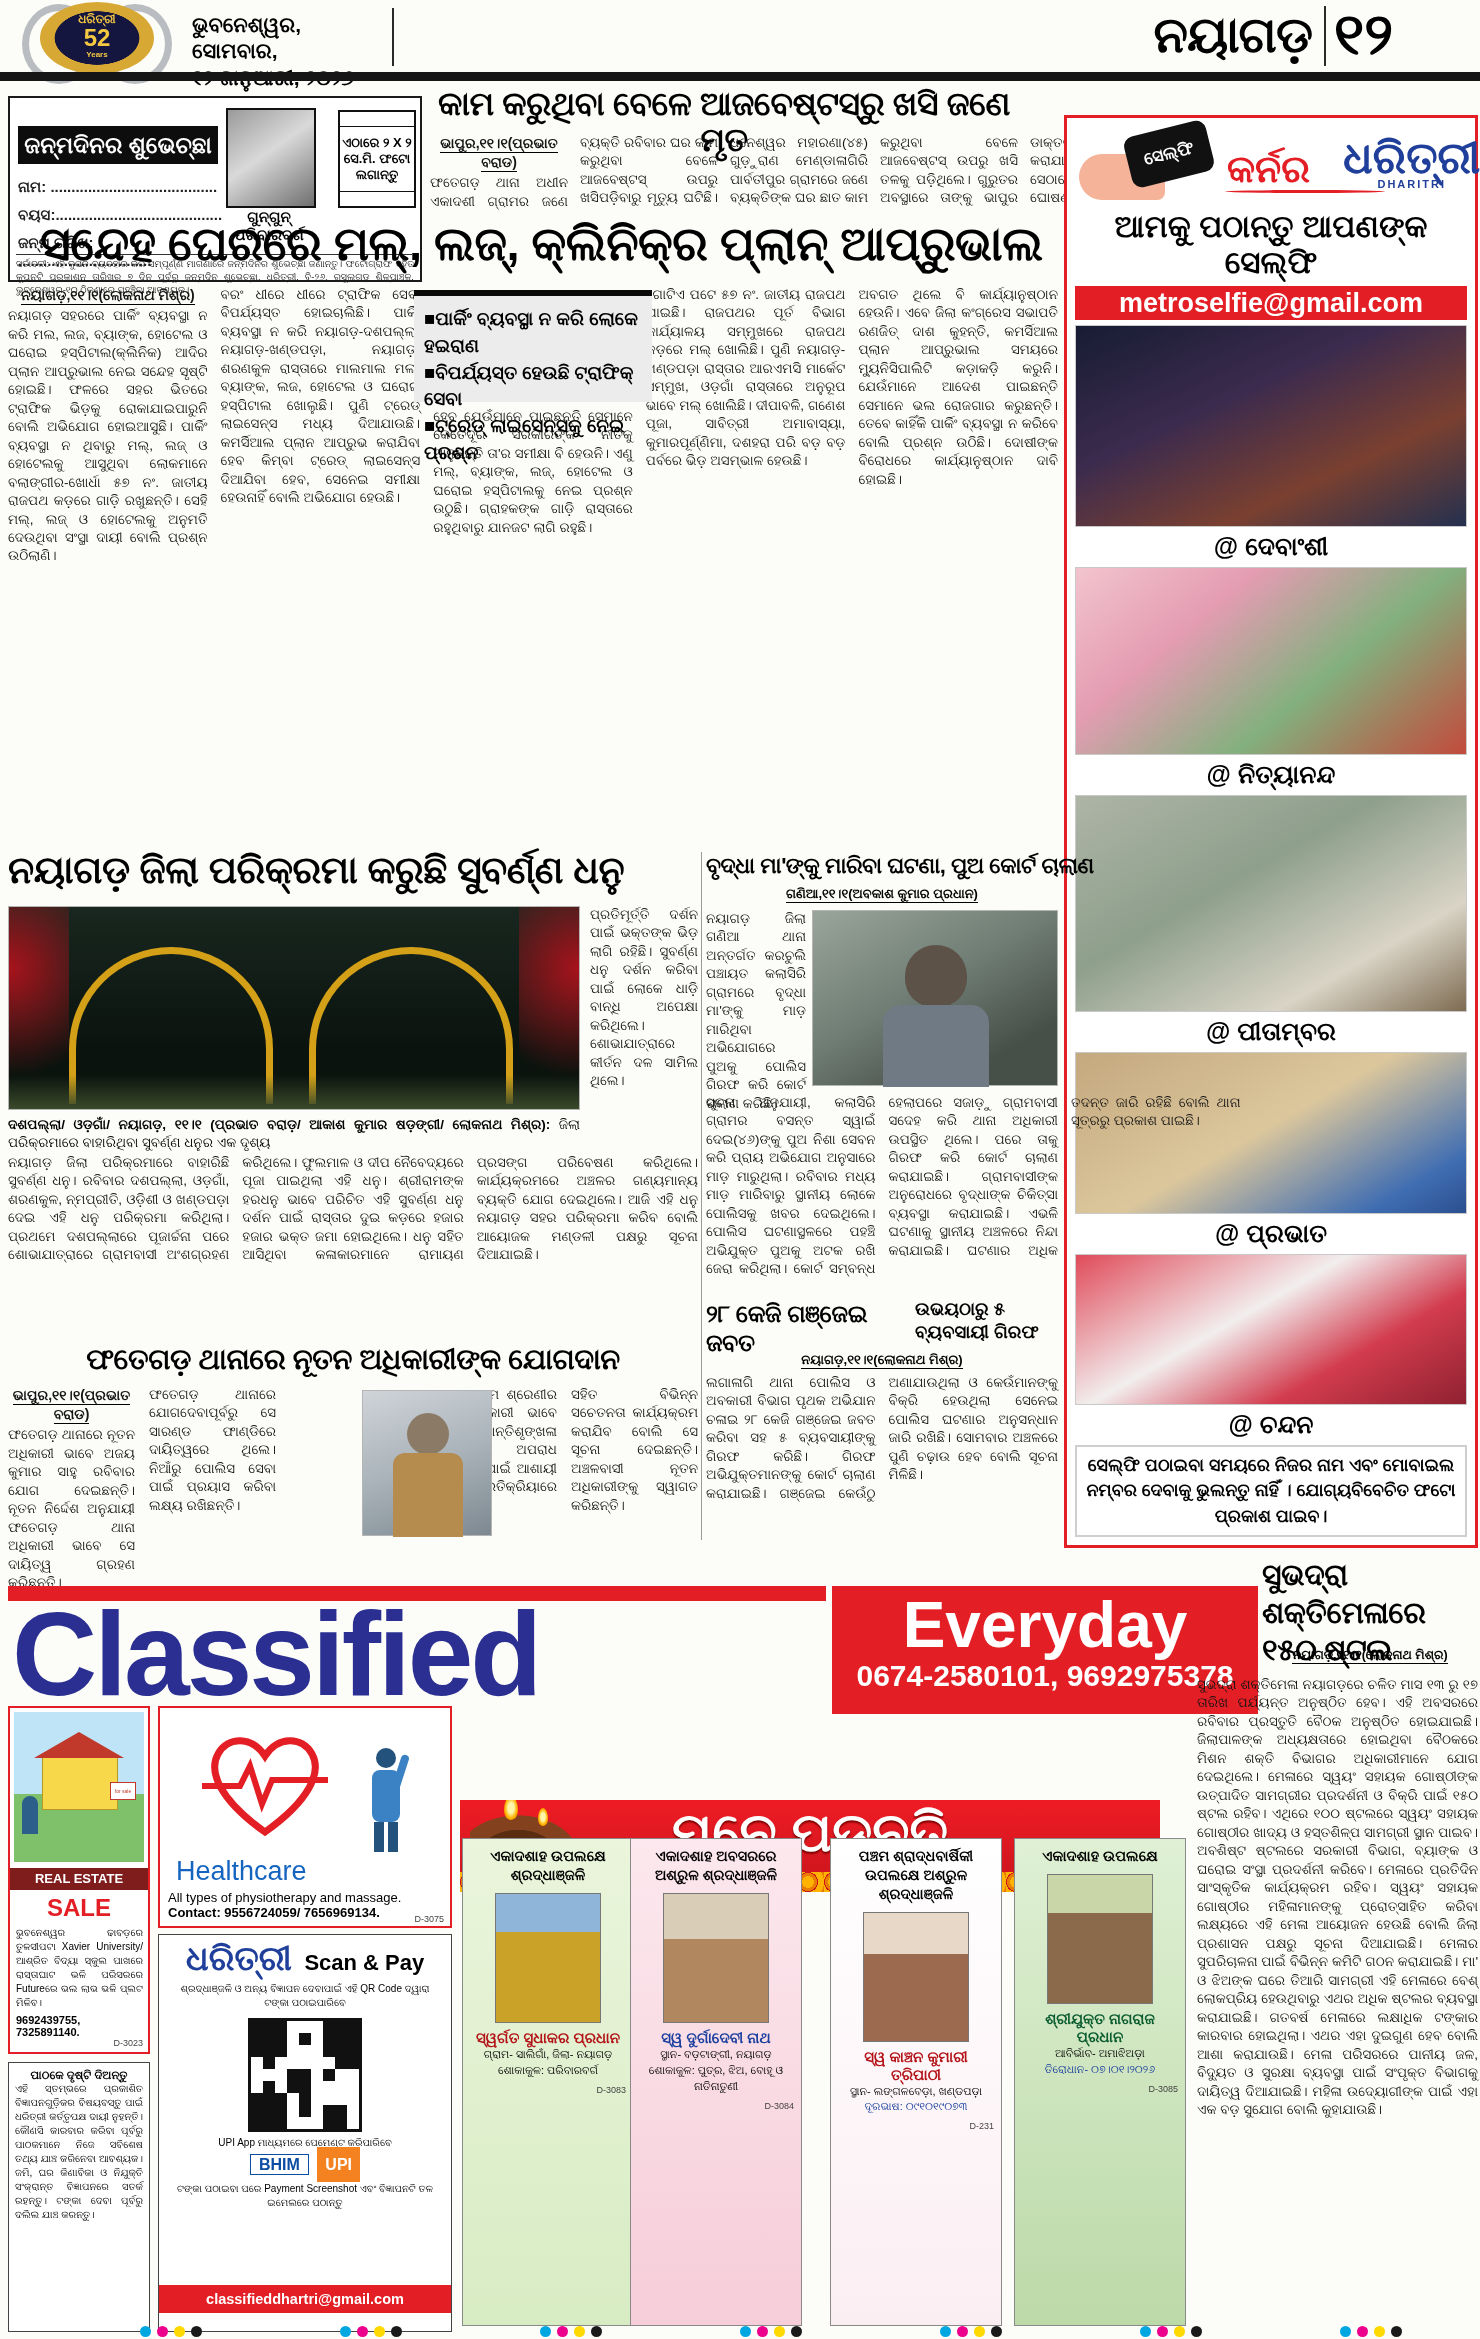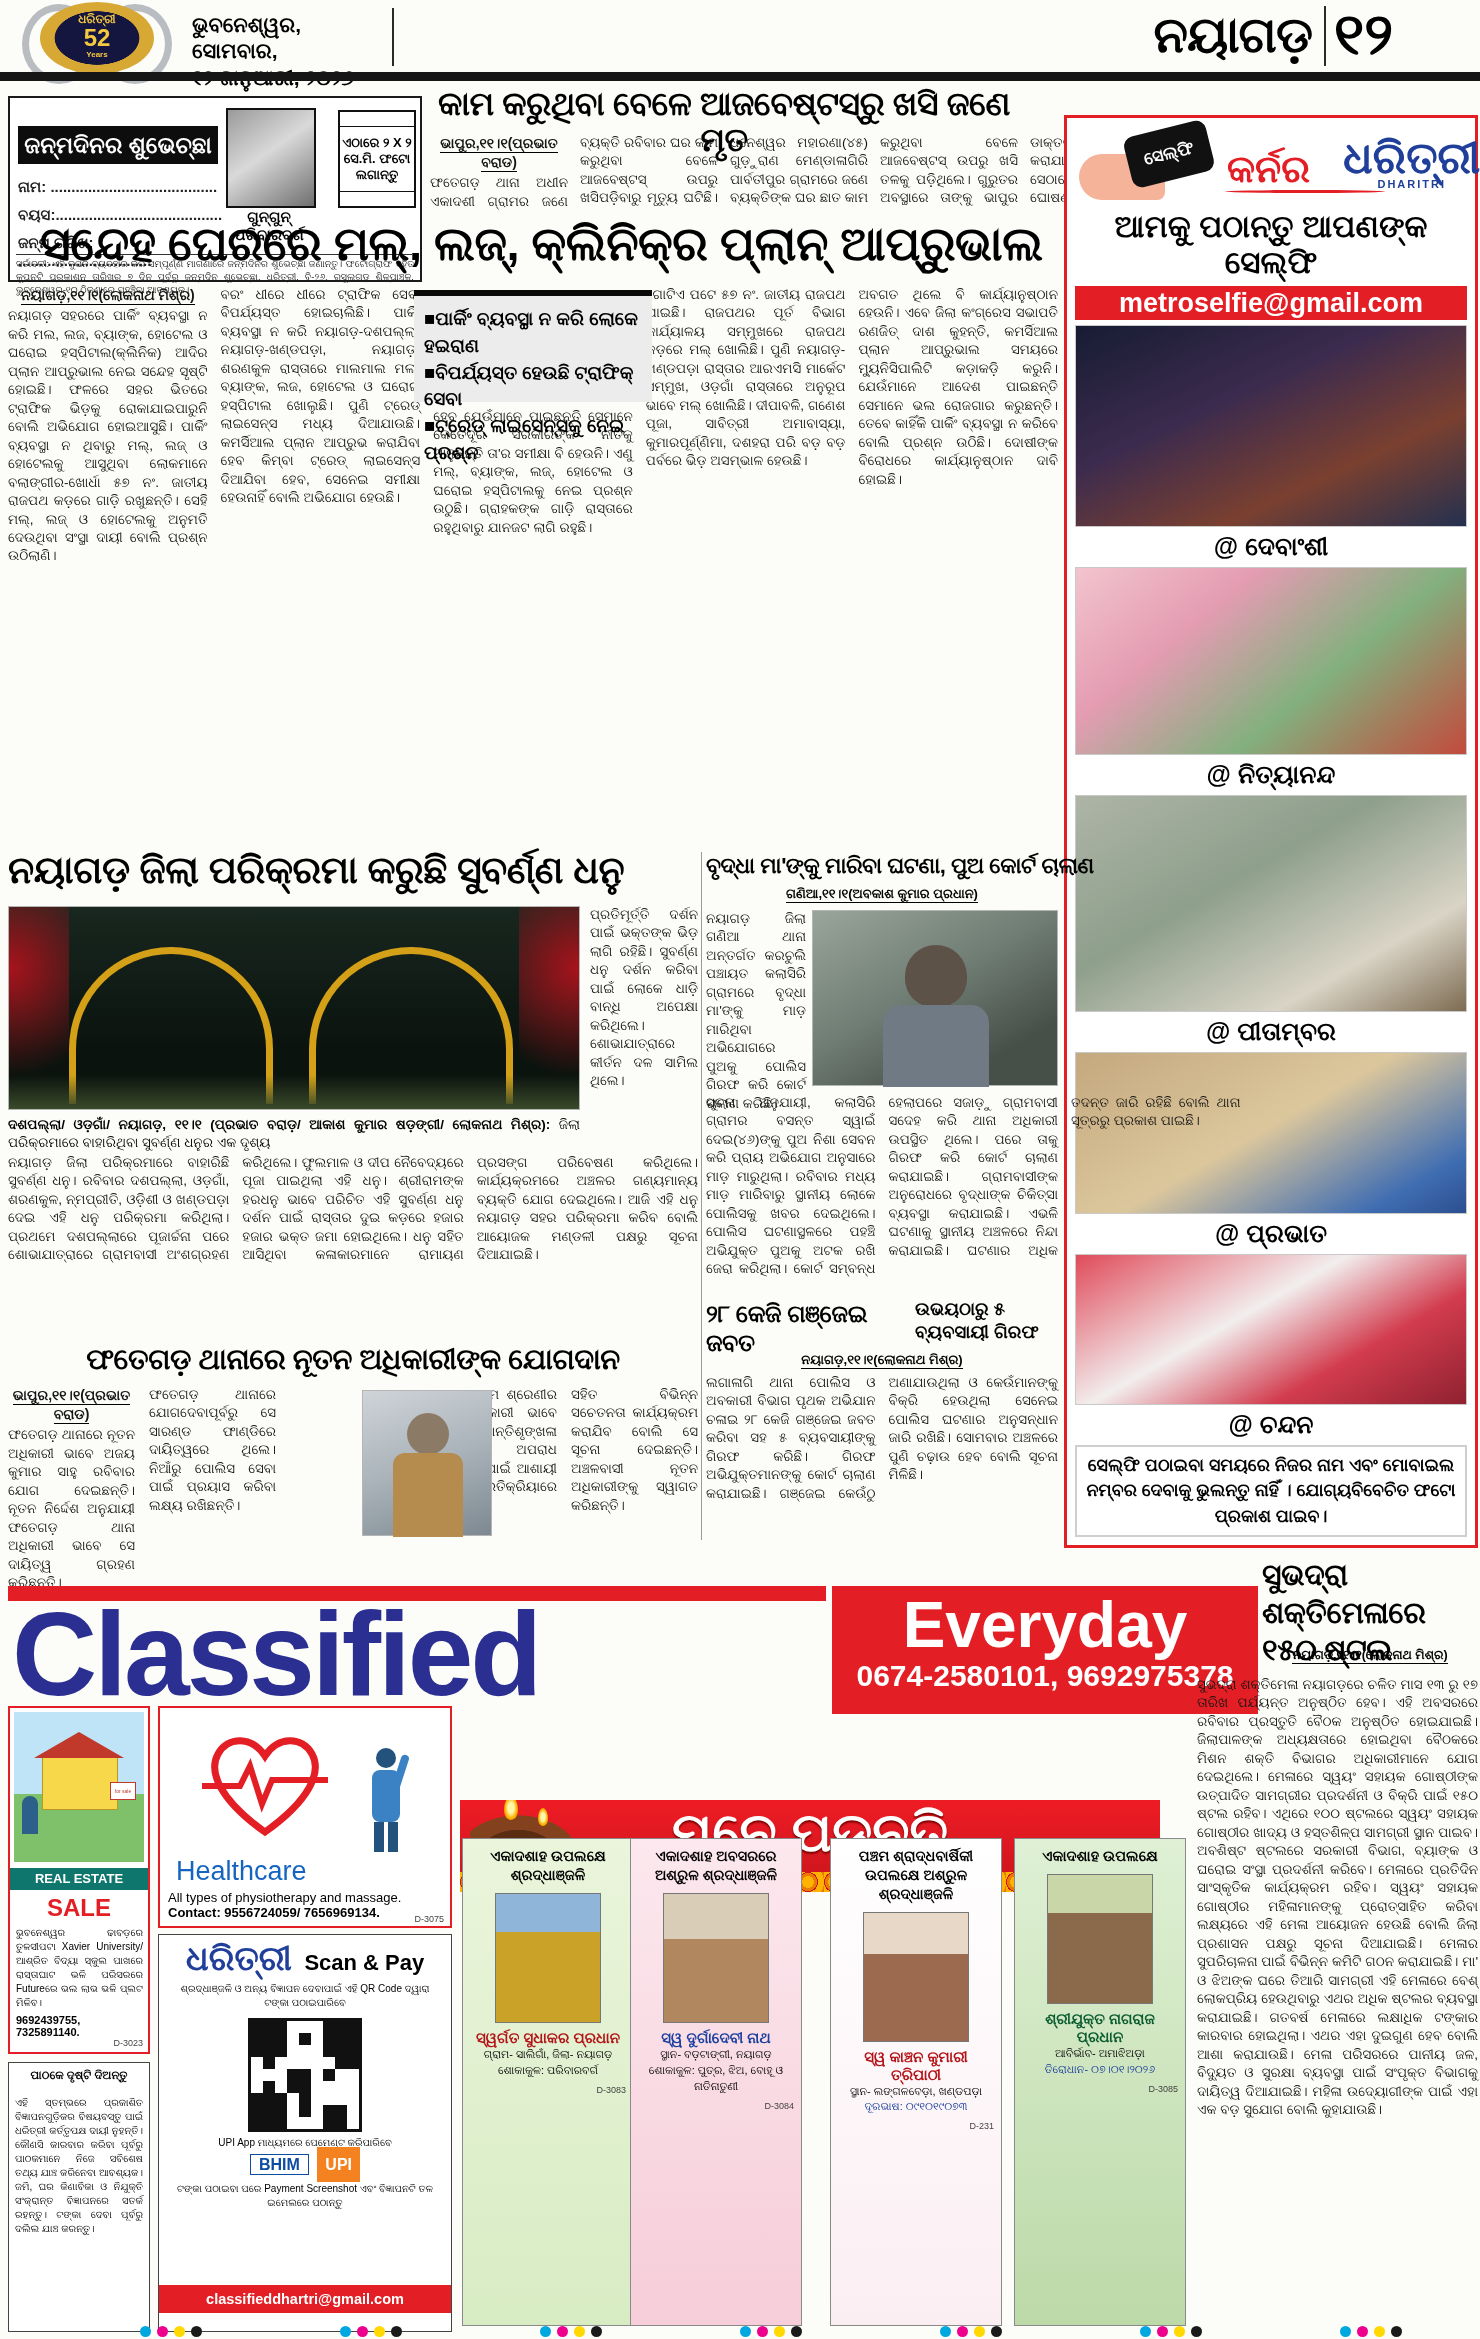--- a/index.html
+++ b/index.html
@@ -48,21 +48,21 @@
   .dharitri-word{color:#1f3f9b;font-weight:700;font-size:44px;line-height:0.9;}
   .dharitri-sub{color:#1f3f9b;font-weight:700;font-size:11px;letter-spacing:2px;}
   
   .classified-word{color:#2b2f92;font-weight:700;font-size:118px;letter-spacing:-3px;line-height:0.95;}
   .everyday-box{background:#e31e24;color:#fff;text-align:center;}
   .everyday-word{font-weight:700;font-size:64px;line-height:1.05;}
   .everyday-phone{font-weight:700;font-size:30px;}
   
   .ad-red-border{border:2px solid #e31e24;background:#fff;box-sizing:border-box;}
   .ad-thin-border{border:1.5px solid #444;background:#fff;box-sizing:border-box;}
-  .ribbon{background:#0f766e;color:#fff;font-weight:700;font-size:13px;text-align:center;line-height:22px;}
+  .ribbon{background:#7f1d1d;color:#fff;font-weight:700;font-size:13px;text-align:center;line-height:22px;}
   .sale{color:#e31e24;font-weight:700;font-size:24px;text-align:center;}
   .tiny{font-size:10px;line-height:1.4;text-align:justify;}
   .code{font-size:9px;color:#444;text-align:right;}
   .hc-title{color:#1565c0;font-size:27px;}
   .qr{display:grid;grid-template-columns:repeat(9,1fr);grid-template-rows:repeat(9,1fr);border:3px solid #111;background:#fff;}
   .qr i{background:#111;}
   .redbar{background:#e31e24;color:#fff;font-weight:700;font-size:14.5px;text-align:center;line-height:28px;}
   
   .obit-banner{background:linear-gradient(#ef1c25,#c8141c);color:#fff;position:relative;overflow:hidden;}
   .obit-title{font-weight:700;font-size:54px;text-align:center;line-height:64px;text-shadow:0 2px 2px #7a0000;}
@@ -248,21 +248,21 @@
       <div class="abs" style="left:8px;top:84px;width:16px;height:38px;background:#2c5f8a;border-radius:8px 8px 0 0;"></div>
     </div>
     <div class="abs ribbon" style="left:0;top:160px;width:138px;">REAL ESTATE</div>
     <div class="abs sale" style="left:0;top:186px;width:138px;">SALE</div>
     <div class="abs tiny" style="left:6px;top:218px;width:127px;">ଭୁବନେଶ୍ୱର ଢାବଡ଼ରେ ତୁଳସୀପଟା Xavier University/ ଆଶ୍ରିତ ବିଦ୍ୟା ସ୍କୁଲ ପାଖରେ ରାସ୍ତାଘାଟ ଭଳି ପରିସରରେ Futureରେ ଭଲ ଲାଭ ଭଳି ପ୍ଲଟ ମିଳିବ।</div>
     <div class="abs cap" style="left:6px;top:306px;width:127px;font-size:11px;">9692439755, 7325891140.</div>
     <div class="abs code" style="left:6px;top:330px;width:127px;">D-3023</div>
   </div>
 
   <div class="abs ad-thin-border" style="left:8px;top:2062px;width:142px;height:270px;padding:6px;">
-    <div class="cap center" style="font-size:11.5px;margin-bottom:14px;">ପାଠକେ ଦୃଷ୍ଟି ଦିଅନ୍ତୁ</div>
+    <div class="cap center" style="font-size:11.5px;margin-bottom:0;">ପାଠକେ ଦୃଷ୍ଟି ଦିଅନ୍ତୁ</div>
     <div class="tiny">ଏହି ସ୍ତମ୍ଭରେ ପ୍ରକାଶିତ ବିଜ୍ଞାପନଗୁଡ଼ିକର ବିଷୟବସ୍ତୁ ପାଇଁ ଧରିତ୍ରୀ କର୍ତ୍ତୃପକ୍ଷ ଦାୟୀ ନୁହନ୍ତି। କୌଣସି କାରବାର କରିବା ପୂର୍ବରୁ ପାଠକମାନେ ନିଜେ ସବିଶେଷ ତଥ୍ୟ ଯାଞ୍ଚ କରିନେବା ଆବଶ୍ୟକ। ଜମି, ଘର କିଣାବିକା ଓ ନିଯୁକ୍ତି ସଂକ୍ରାନ୍ତ ବିଜ୍ଞାପନରେ ସତର୍କ ରହନ୍ତୁ। ଟଙ୍କା ଦେବା ପୂର୍ବରୁ ଦଲିଲ ଯାଞ୍ଚ କରନ୍ତୁ।</div>
   </div>
 
   <div class="abs ad-red-border" style="left:158px;top:1706px;width:294px;height:222px;">
     <svg class="abs" style="left:40px;top:16px;" width="130" height="120" viewBox="0 0 130 120">
       <path d="M65 108 C20 76 8 48 18 30 C28 12 52 12 65 32 C78 12 102 12 112 30 C122 48 110 76 65 108 Z" fill="none" stroke="#e31e24" stroke-width="7"></path>
       <polyline points="2,62 40,62 50,42 62,80 72,56 128,56" fill="none" stroke="#e31e24" stroke-width="6"></polyline>
     </svg>
     <svg class="abs" style="left:196px;top:36px;" width="60" height="110" viewBox="0 0 60 110">
       <circle cx="30" cy="14" r="10" fill="#23527c"></circle>

